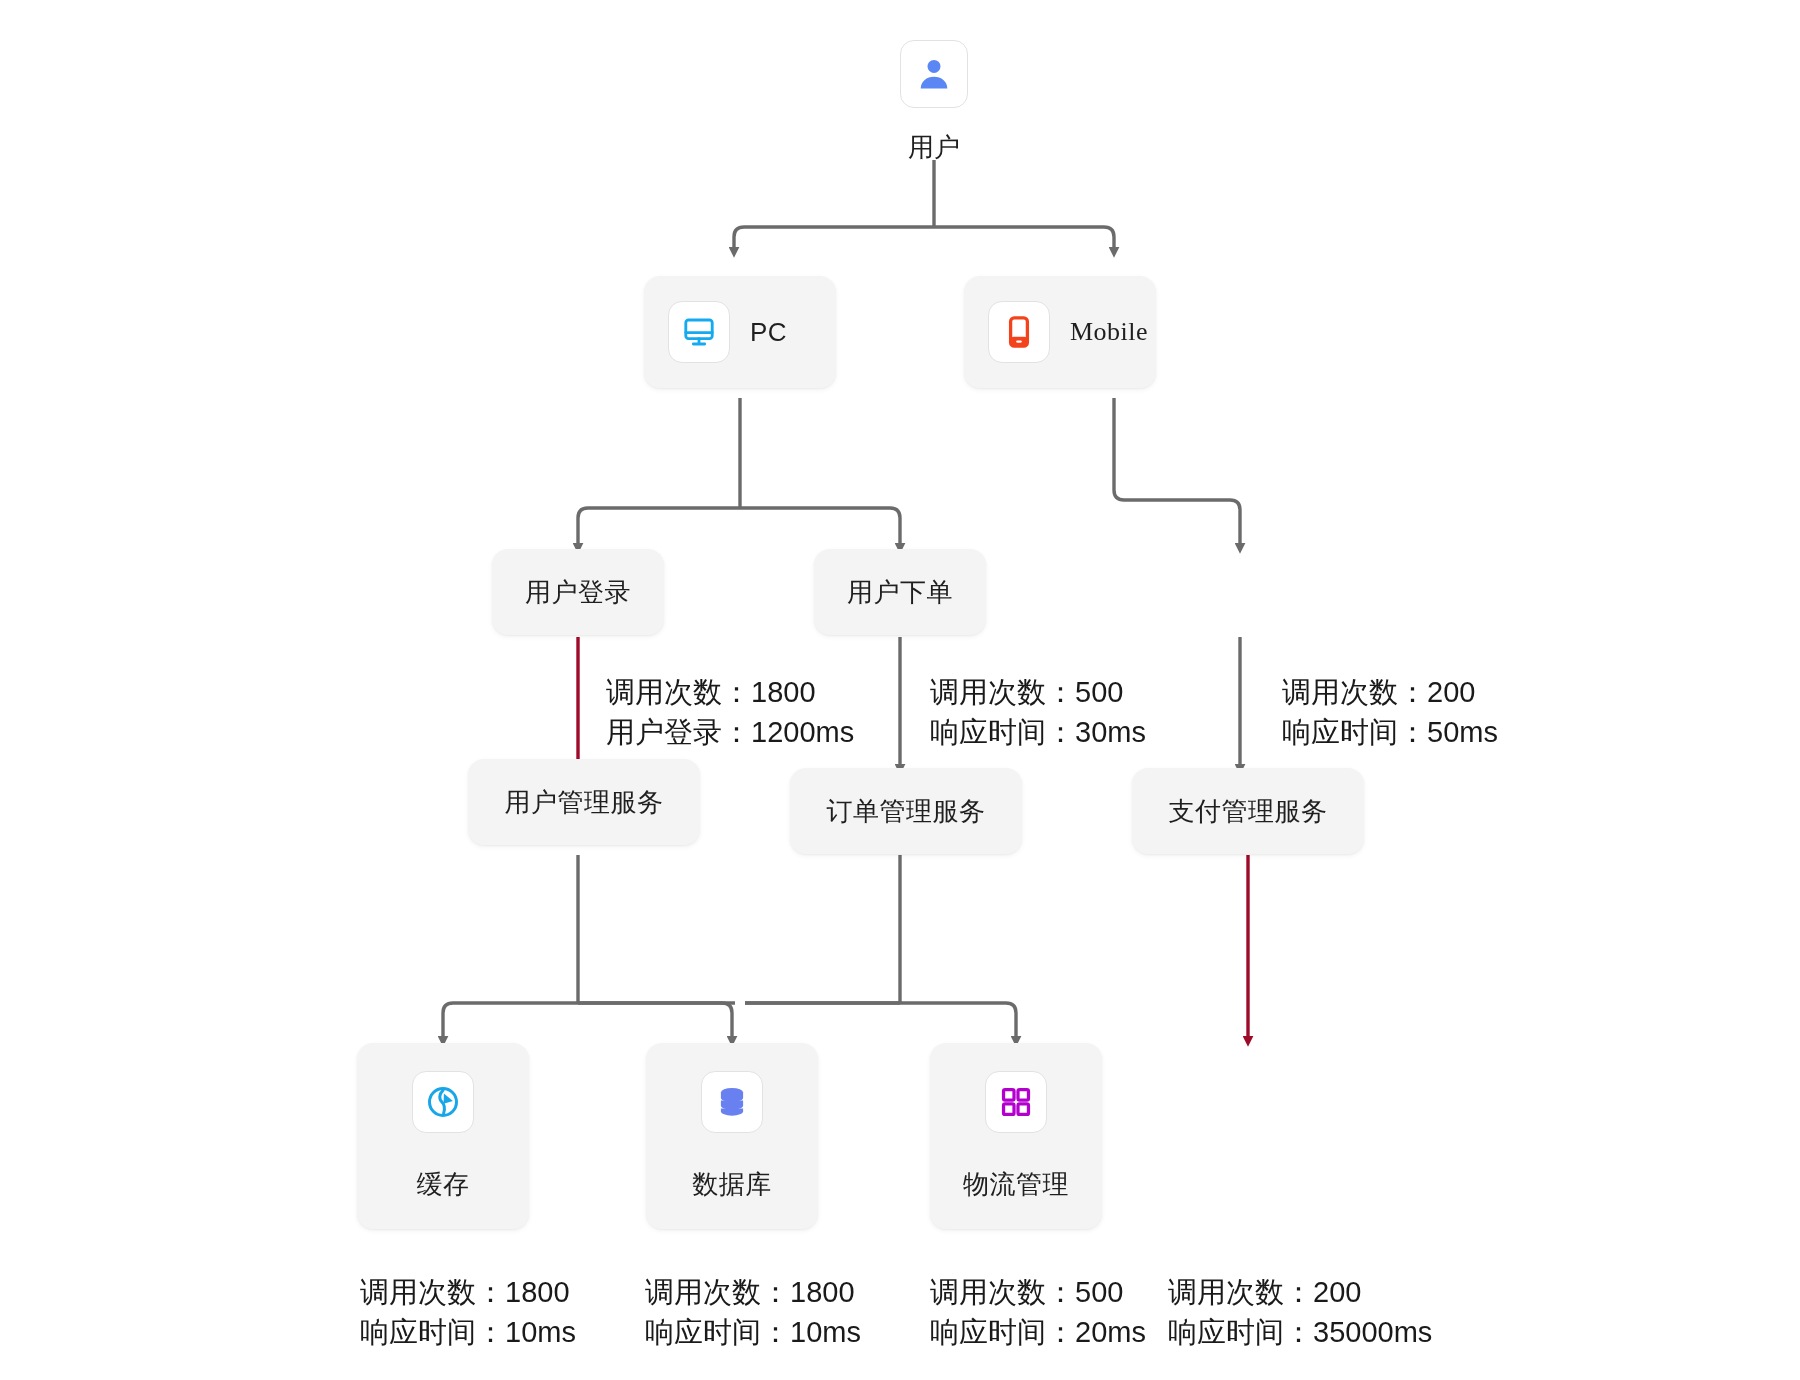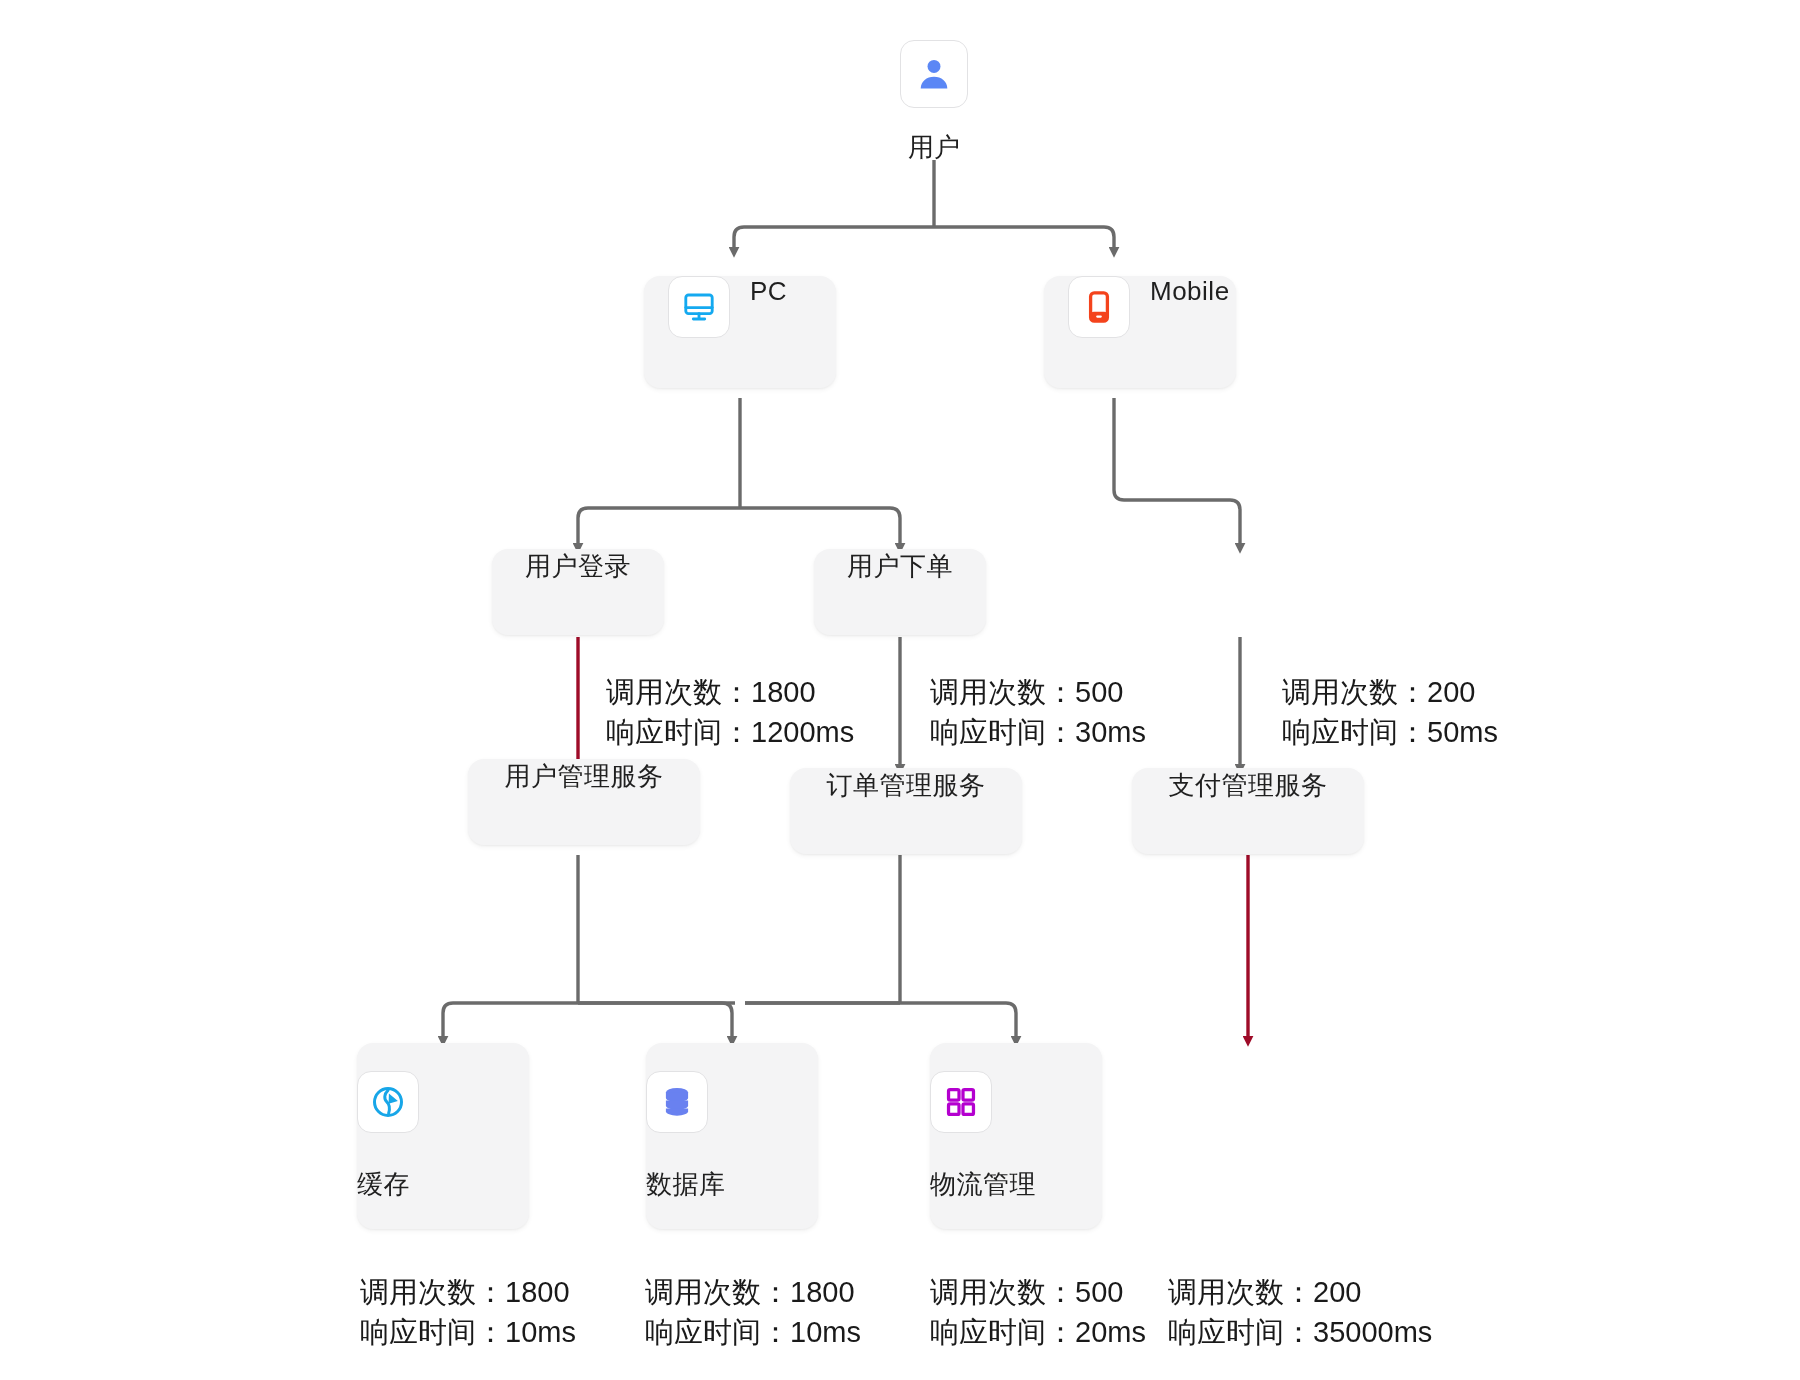--- a/index.html
+++ b/index.html
@@ -28,21 +28,21 @@
     pointer-events: none;
   }
 
   
   .node {
     position: absolute;
     background: #f4f4f5;
     border-radius: 16px;
     box-shadow: 0 2px 5px rgba(0,0,0,0.055), 0 1px 2px rgba(0,0,0,0.04);
     display: flex;
-    align-items: flex-start;
+    align-items: center;
     justify-content: center;
     box-sizing: border-box;
   }
   .node-label {
     font-size: 26px;
     color: #1f1f1f;
     letter-spacing: 0.5px;
     white-space: nowrap;
   }
 
@@ -190,41 +190,41 @@
       <svg class="icon" width="36" height="36" viewBox="0 0 24 24" fill="none" stroke="#14a9f0" stroke-width="1.9" stroke-linecap="round" stroke-linejoin="round" xmlns="http://www.w3.org/2000/svg">
         <rect x="3.2" y="4" width="17.6" height="12.4" rx="1.8"></rect>
         <line x1="3.2" y1="12.4" x2="20.8" y2="12.4"></line>
         <line x1="12" y1="16.4" x2="12" y2="19.6"></line>
         <line x1="8.2" y1="20" x2="15.8" y2="20"></line>
       </svg>
     </span>
     <span class="node-label">PC</span>
   </div>
 
-  <div class="node device" style="left:1044px; top:276px;">
+  <div class="node device" style="left:964px; top:276px;font-family:Liberation Serif, serif;">
     <span class="chip-inline">
       <svg class="icon" width="36" height="36" viewBox="0 0 24 24" xmlns="http://www.w3.org/2000/svg">
         <rect x="6.4" y="2.6" width="11.2" height="18.8" rx="2.4" fill="none" stroke="#f4431c" stroke-width="2.2"></rect>
         <rect x="6.4" y="15.2" width="11.2" height="6.2" rx="2.2" fill="#f4431c"></rect>
         <rect x="10.1" y="17.6" width="3.8" height="1.5" rx="0.7" fill="#ffffff"></rect>
       </svg>
     </span>
     <span class="node-label">Mobile</span>
   </div>
 
   <div class="node plain" style="left:492px; top:549px;">
     <span class="node-label">用户登录</span>
   </div>
   <div class="node plain" style="left:814px; top:549px;">
     <span class="node-label">用户下单</span>
   </div>
 
   <div class="metrics" style="left:606px; top:672px;">
     <div>调用次数：1800</div>
-    <div>响应时间：1200ms</div>
+    <div>用户登录：1200ms</div>
   </div>
   <div class="metrics" style="left:930px; top:672px;">
     <div>调用次数：500</div>
     <div>响应时间：30ms</div>
   </div>
   <div class="metrics" style="left:1282px; top:672px;">
     <div>调用次数：200</div>
     <div>响应时间：50ms</div>
   </div>
 

